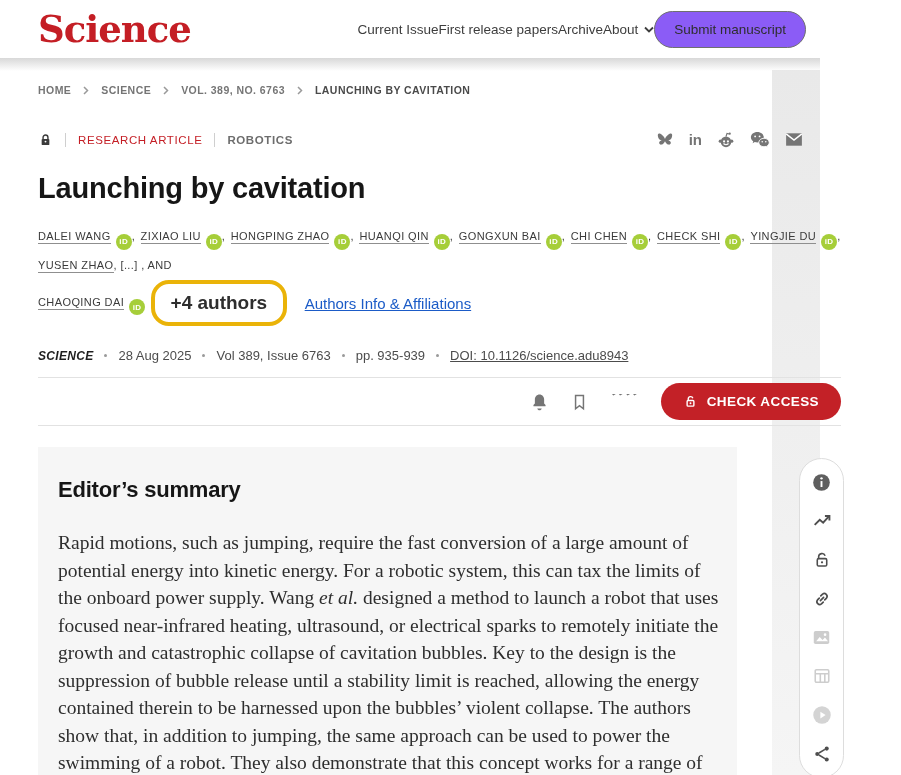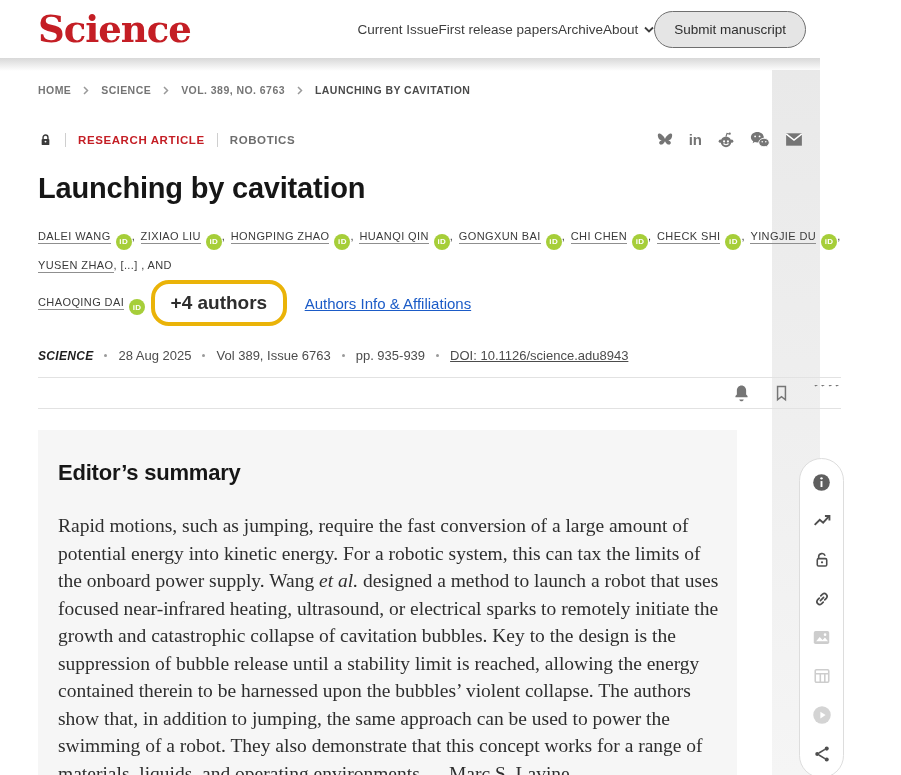--- a/index.html
+++ b/index.html
@@ -16,40 +16,40 @@
 
   
   .header{display:flex;align-items:center;height:58px;padding:0 14px 0 38px;background:#fff;
        position:relative;z-index:3;}
   .logo{font-family:"DejaVu Serif",serif;font-weight:700;font-size:37px;line-height:1;
        color:var(--brand_red);letter-spacing:-1px;cursor:pointer;}
   .nav{margin-left:auto;display:flex;align-items:center;font-size:13.5px;color:#3d3d3d;}
   .nav-item{cursor:pointer;white-space:nowrap;}
   .nav-about{display:flex;align-items:center;gap:6px;cursor:pointer;}
   .caret-icon{width:10px;height:7px;stroke:#3d3d3d;}
-  .submit-btn{border:1.5px solid #6f6f6f;border-radius:20px;background:#e5e5e5;color:#2e2e2e;
+  .submit-btn{border:1.5px solid #6f6f6f;border-radius:20px;background:#8b5cf6;color:#2e2e2e;
        font-size:13.5px;font-weight:500;padding:10px 19px;cursor:pointer;white-space:nowrap;}
   .header-shadow{height:13px;background:linear-gradient(to bottom,#d8d8d8,rgba(255,255,255,0));
        position:relative;z-index:2;}
 
   
   .breadcrumb{display:flex;align-items:center;gap:12px;padding:13px 0 0 38px;
        font-size:10.5px;font-weight:700;letter-spacing:.45px;color:#757575;text-align:right;}
   .crumb{cursor:pointer;}
   .crumb-chev{width:6px;height:9px;stroke:#9a9a9a;}
   .crumb-current{color:#4a4a4a;}
 
   .page{width:853px;position:relative;z-index:2;}
   .content{padding:0 12px 0 38px;width:853px;}
 
   
   .meta-row{display:flex;align-items:center;margin-top:35px;}
   .lock-icon{width:15px;height:16px;}
   .meta-sep{width:1px;height:14px;background:#cfcfcf;margin:0 12px;}
-  .type-label{color:var(--brand_red);font-size:11.5px;font-weight:700;letter-spacing:.6px;cursor:pointer;}
+  .type-label{color:var(--brand_red);font-size:11.5px;font-weight:400;letter-spacing:.6px;cursor:pointer;}
   .section-label{color:#6d6d6d;font-size:11.5px;font-weight:700;letter-spacing:.6px;cursor:pointer;}
   .social{margin-left:auto;display:flex;align-items:center;gap:15px;color:var(--icon_gray);padding-right:38px;}
   .social svg{display:block;cursor:pointer;}
   .linkedin-glyph{font-size:15px;font-weight:800;line-height:1;color:var(--icon_gray);cursor:pointer;}
 
   
   .title{font-size:29px;font-weight:700;color:#161616;margin-top:24px;letter-spacing:-.2px;}
   .authors{margin-top:17px;width:812px;line-height:29px;font-size:11px;letter-spacing:.4px;color:#3a3a3a;}
   .author-name{font-weight:400;border-bottom:1px solid #8f8f8f;padding-bottom:1px;cursor:pointer;}
   .orcid-badge{display:inline-flex;align-items:center;justify-content:center;width:16px;height:16px;
@@ -213,20 +213,28 @@
           <svg width="19" height="20" viewBox="0 0 16 16" fill="currentColor">
             <path d="M8 15c.9 0 1.7-.6 1.9-1.5H6.1C6.3 14.4 7.1 15 8 15zM8 1.6c-2.2 0-3.9 1.8-3.9 4.1v3.5L2.9 10.6v1h10.2v-1l-1.2-1.4V5.7c0-2.3-1.7-4.1-3.9-4.1z"></path>
           </svg>
         </span>
         <span class="action-icon">
           <svg width="17" height="20" viewBox="0 0 16 16" fill="none" stroke="currentColor" stroke-width="1.4">
             <path d="M4.3 1.8h7.4V14.4L8 11.5l-3.7 2.9z"></path>
           </svg>
         </span>
         <span class="quote-glyph">””</span>
+        <button class="access-btn">
+          <svg width="15" height="17" viewBox="0 0 16 16">
+            <path d="M5.6 7V5.3a2.5 2.5 0 0 1 4.9-.7" fill="none" stroke="#fff" stroke-width="1.5"></path>
+            <rect x="4.4" y="6.9" width="7.2" height="6" rx="1" fill="none" stroke="#fff" stroke-width="1.5"></rect>
+            <circle cx="8" cy="9.9" r="1" fill="#fff"></circle>
+          </svg>
+          <span>CHECK ACCESS</span>
+        </button>
       </div>
 
       <div class="hr"></div>
     </div>
 
     <div class="summary-box">
       <h2 class="summary-heading">Editor’s summary</h2>
       <p class="summary-text"><span>Rapid motions, such as jumping, require the fast conversion of a large amount of potential energy into kinetic energy. For a robotic system, this can tax the limits of the onboard power supply. Wang </span><em>et al.</em><span> designed a method to launch a robot that uses focused near-infrared heating, ultrasound, or electrical sparks to remotely initiate the growth and catastrophic collapse of cavitation bubbles. Key to the design is the suppression of bubble release until a stability limit is reached, allowing the energy contained therein to be harnessed upon the bubbles’ violent collapse. The authors show that, in addition to jumping, the same approach can be used to power the swimming of a robot. They also demonstrate that this concept works for a range of materials, liquids, and operating environments. —Marc S. Lavine</span></p>
     </div>
   </div>

